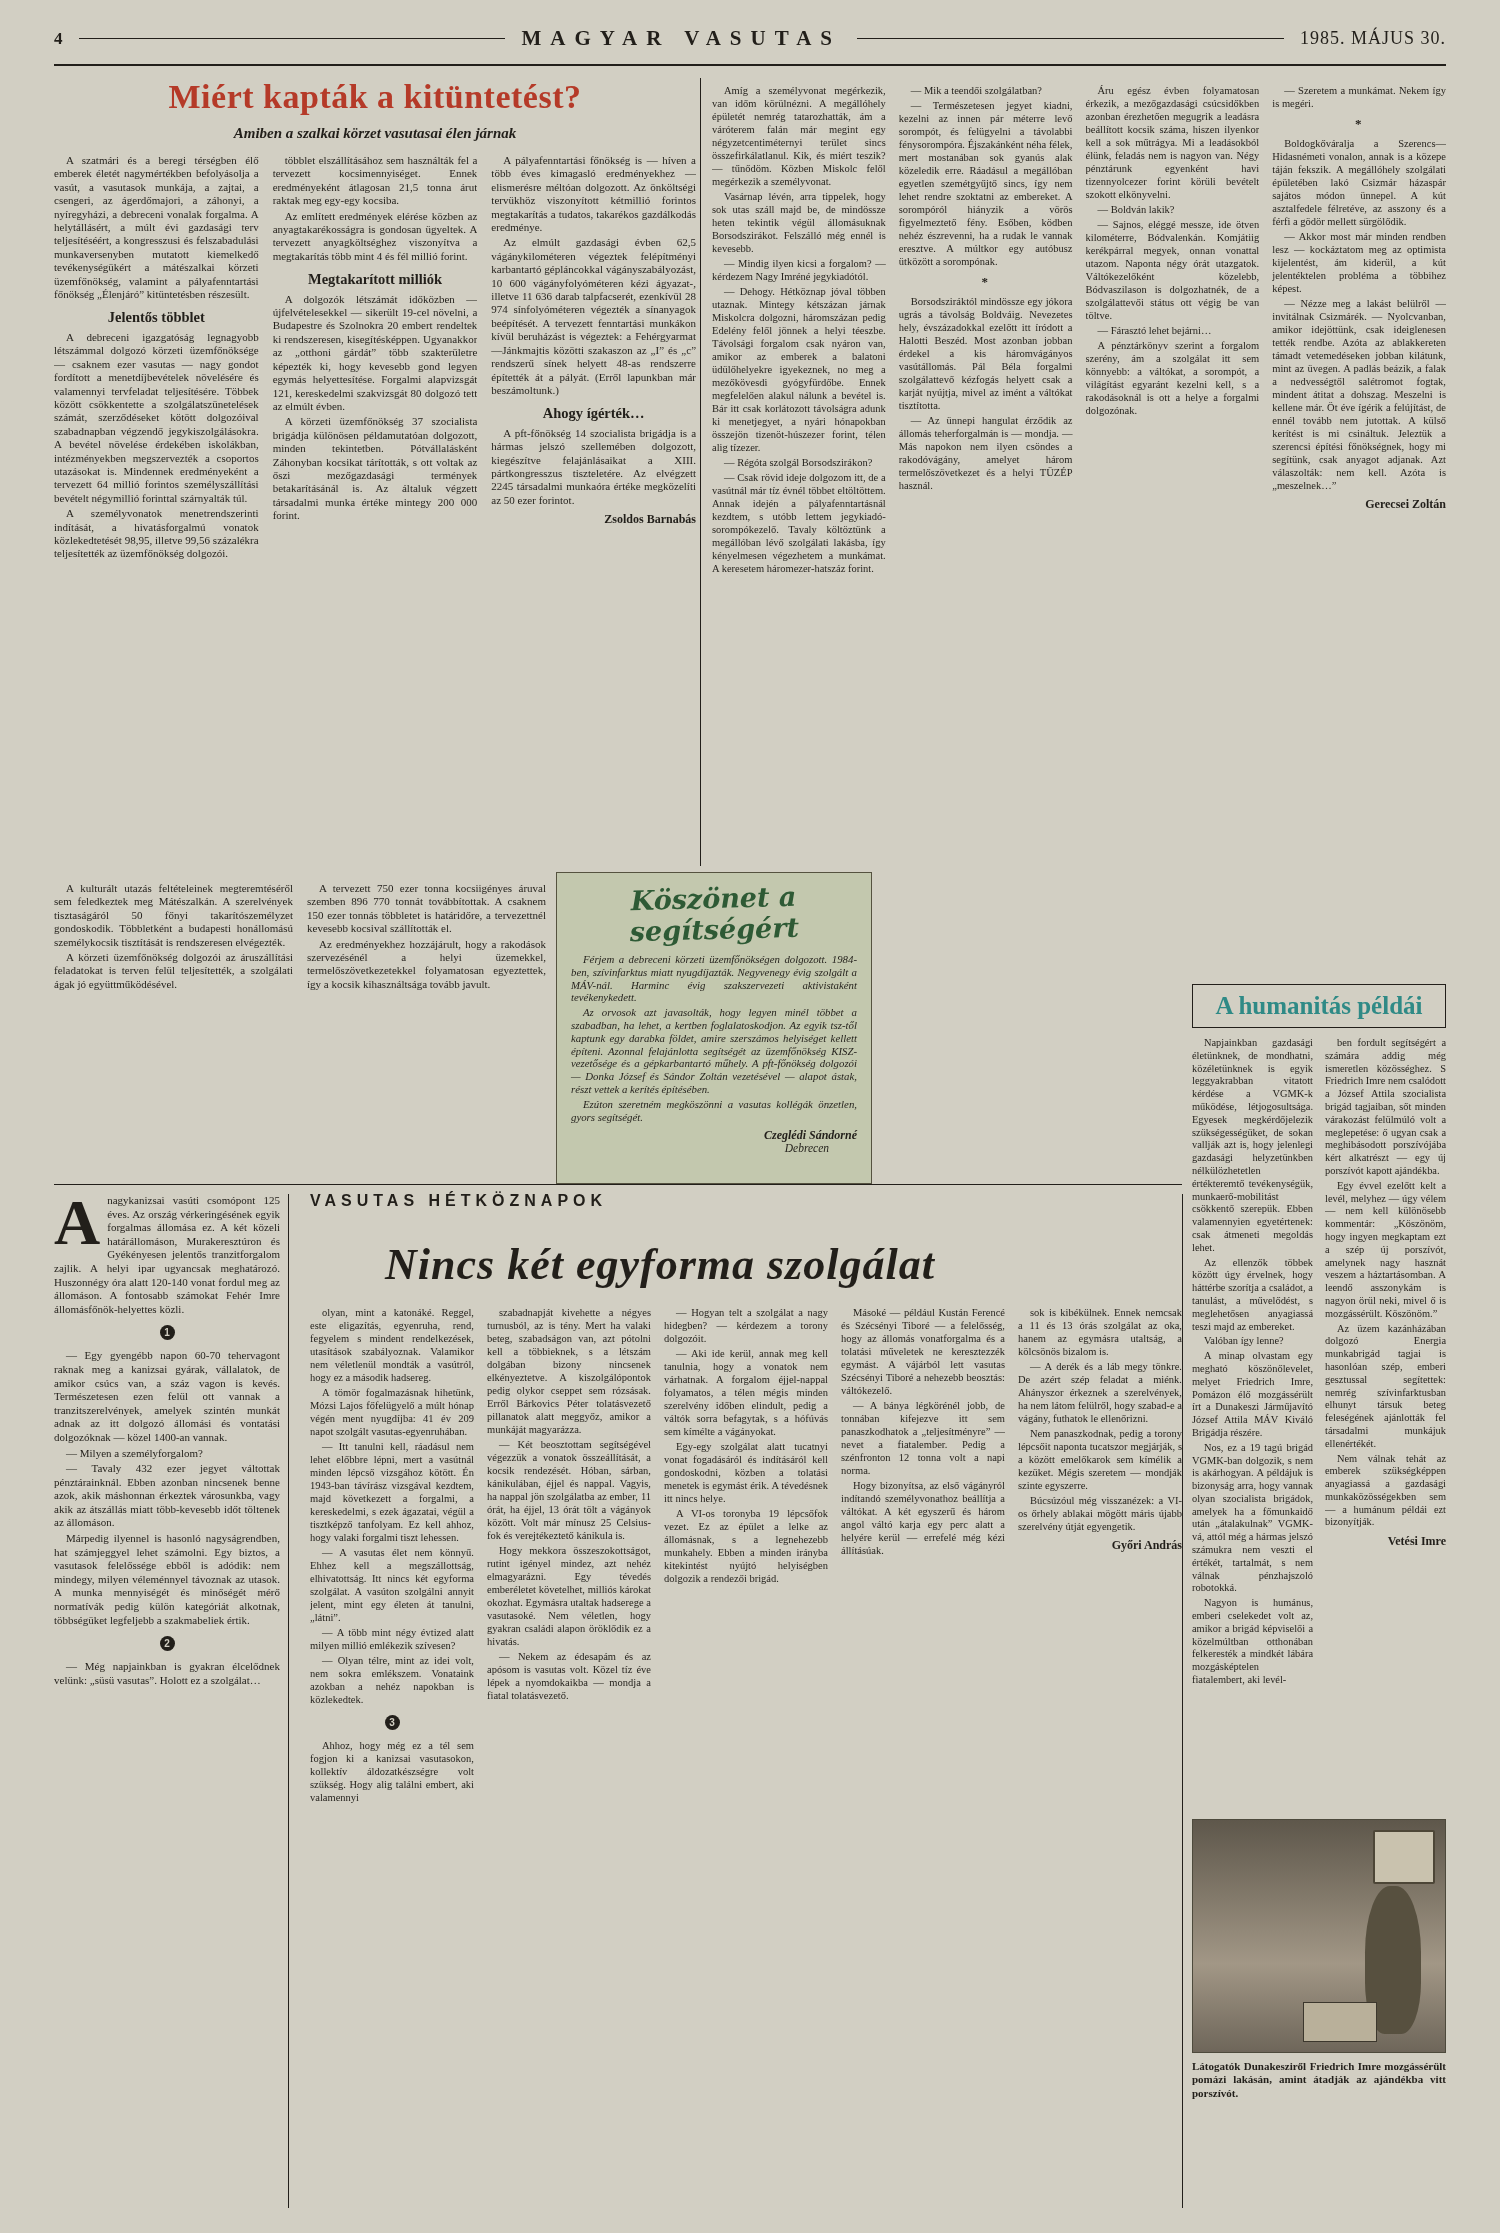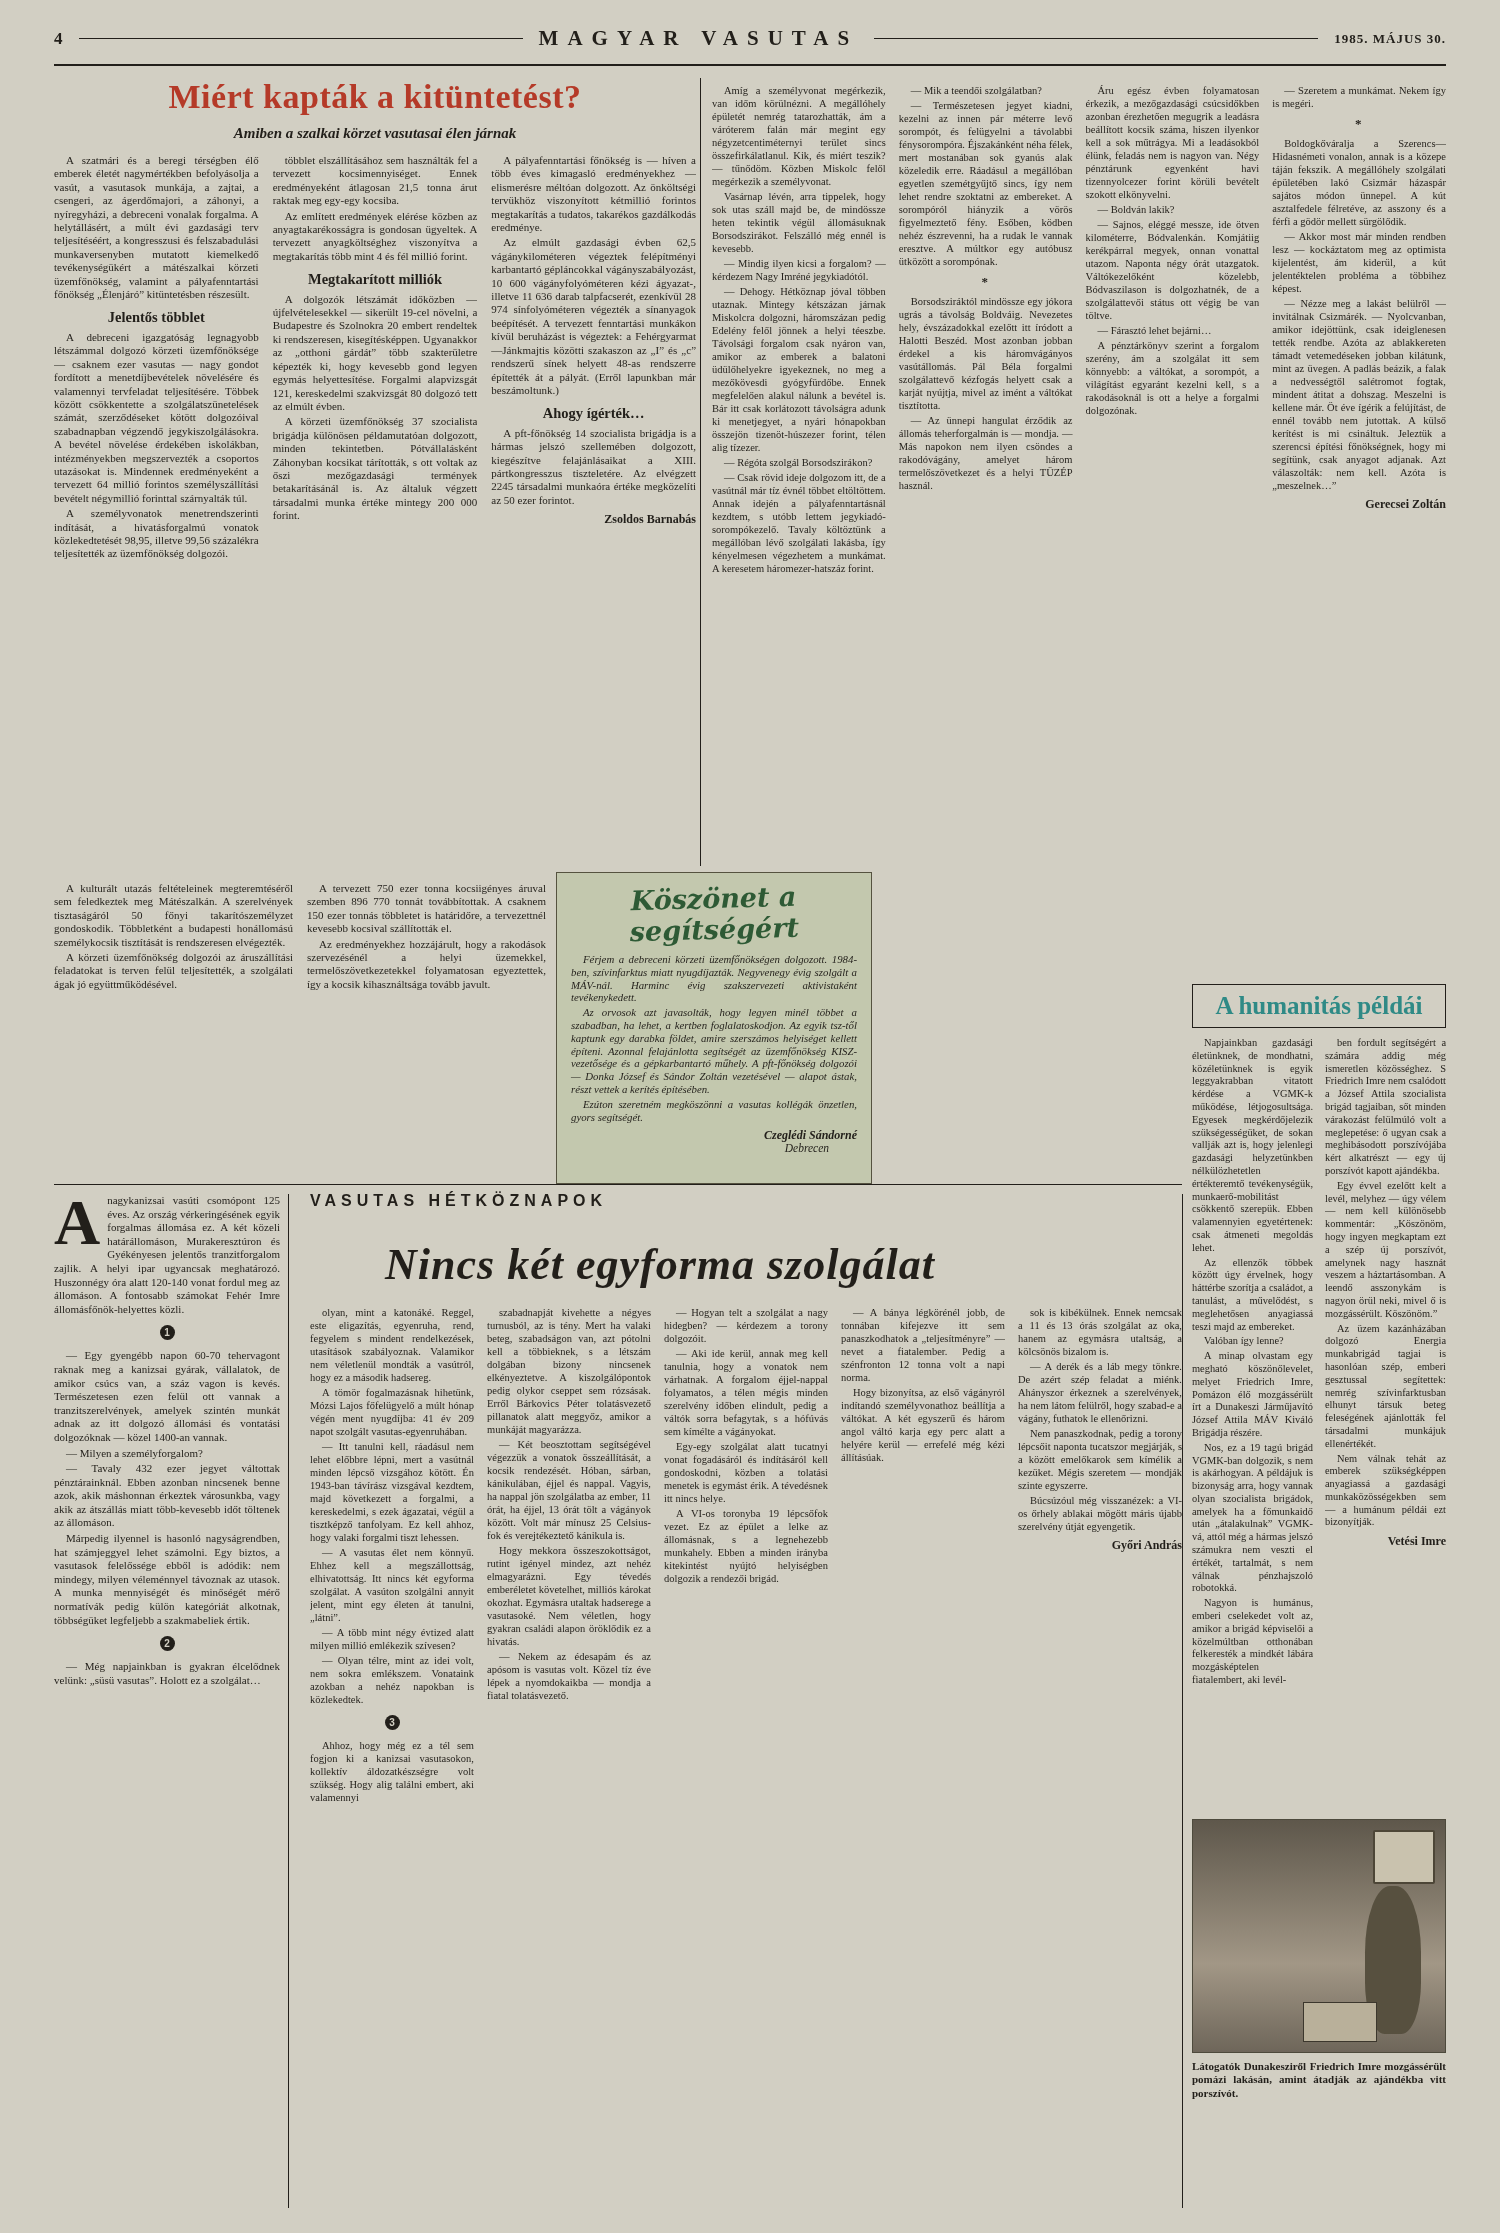--- a/index.html
+++ b/index.html
@@ -12,21 +12,21 @@
   }
   .rule-h{position:absolute;background:var(--ink,#221f1a);height:2px}
   .rule-h.thin{height:1px}
   .rule-v{position:absolute;background:var(--ink,#221f1a);width:1px}
 
   
   .header{position:absolute;left:54px;right:54px;top:26px;display:flex;align-items:center;gap:16px}
   .pageno{font-weight:bold;font-size:17px}
   .head-line{flex:1;border-top:1px solid var(--ink,#221f1a);height:0}
   .masthead{font-size:21px;font-weight:bold;letter-spacing:9px;white-space:nowrap}
-  .dateline{font-size:13px;letter-spacing:1px;font-weight:bold}
+  .dateline{font-size:18px;letter-spacing:1px;font-weight:normal}
 
   
   .cols{display:flex;align-items:flex-start}
   .col{overflow:hidden;text-align:justify}
   .fl-p{text-indent:12px;margin-bottom:2px;overflow-wrap:break-word}
   .fl-h{font-size:14.5px;font-weight:bold;text-align:center;text-indent:0;margin:10px 0 6px}
   .fl-sig{font-weight:bold;text-align:right;text-indent:0;margin-top:6px;font-size:12px}
   .fl-sigp{text-align:right;text-indent:0;font-style:italic;padding-right:28px;font-size:11.5px}
   .fl-star{text-align:center;text-indent:0;font-size:13px;font-weight:bold;letter-spacing:2px;margin:7px 0}
   .fl-mark{display:block;width:15px;height:15px;border-radius:50%;background:var(--ink,#221f1a);
@@ -259,20 +259,21 @@
         <div class="fl-p">Hogy mekkora összeszokottságot, rutint igényel mindez, azt nehéz elmagyarázni. Egy tévedés emberéletet követelhet, milliós károkat okozhat. Egymásra utaltak hadserege a vasutasoké. Nem véletlen, hogy gyakran családi alapon öröklődik ez a hivatás.</div>
         <div class="fl-p">— Nekem az édesapám és az apósom is vasutas volt. Közel tíz éve lépek a nyomdokaikba — mondja a fiatal tolatásvezető.</div>
       </div>
     <div class="col">
         <div class="fl-p">— Hogyan telt a szolgálat a nagy hidegben? — kérdezem a torony dolgozóit.</div>
         <div class="fl-p">— Aki ide kerül, annak meg kell tanulnia, hogy a vonatok nem várhatnak. A forgalom éjjel-nappal folyamatos, a télen mégis minden szerelvény időben elindult, pedig a váltók sorra befagytak, s a hófúvás sem kímélte a vágányokat.</div>
         <div class="fl-p">Egy-egy szolgálat alatt tucatnyi vonat fogadásáról és indításáról kell gondoskodni, közben a tolatási menetek is egymást érik. A tévedésnek itt nincs helye.</div>
         <div class="fl-p">A VI-os toronyba 19 lépcsőfok vezet. Ez az épület a lelke az állomásnak, s a legnehezebb munkahely. Ebben a minden irányba kitekintést nyújtó helyiségben dolgozik a rendezői brigád.</div>
       </div>
     <div class="col">
+        <div class="fl-p">Másoké — például Kustán Ferencé és Szécsényi Tiboré — a felelősség, hogy az állomás vonatforgalma és a tolatási műveletek ne keresztezzék egymást. A vájárból lett vasutas Szécsényi Tiboré a nehezebb beosztás: váltókezelő.</div>
         <div class="fl-p">— A bánya légkörénél jobb, de tonnában kifejezve itt sem panaszkodhatok a „teljesítményre” — nevet a fiatalember. Pedig a szénfronton 12 tonna volt a napi norma.</div>
         <div class="fl-p">Hogy bizonyítsa, az első vágányról indítandó személyvonathoz beállítja a váltókat. A két egyszerű és három angol váltó karja egy perc alatt a helyére kerül — errefelé még kézi állításúak.</div>
       </div>
     <div class="col">
         <div class="fl-p">sok is kibékülnek. Ennek nemcsak a 11 és 13 órás szolgálat az oka, hanem az egymásra utaltság, a kölcsönös bizalom is.</div>
         <div class="fl-p">— A derék és a láb megy tönkre. De azért szép feladat a miénk. Ahányszor érkeznek a szerelvények, ha nem látom felülről, hogy szabad-e a vágány, futhatok le ellenőrizni.</div>
         <div class="fl-p">Nem panaszkodnak, pedig a torony lépcsőit naponta tucatszor megjárják, s a között emelőkarok sem kímélik a kezüket. Mégis szeretem — mondják szinte egyszerre.</div>
         <div class="fl-p">Búcsúzóul még visszanézek: a VI-os őrhely ablakai mögött máris újabb szerelvény útját egyengetik.</div>
         <div class="fl-sig">Győri András</div>
       </div>

